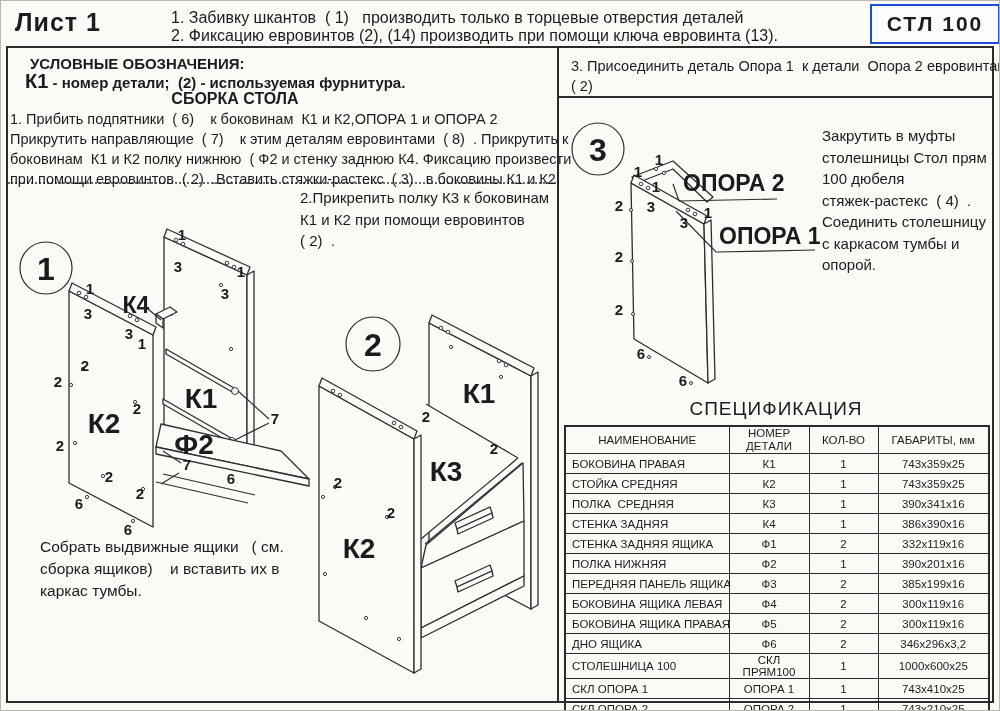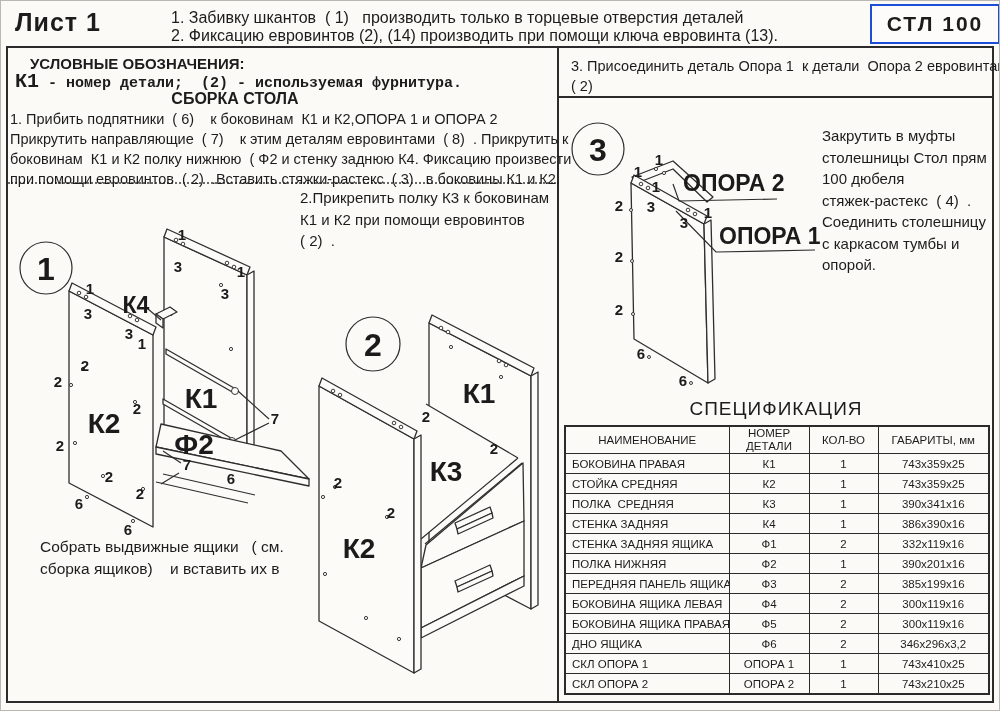--- a/index.html
+++ b/index.html
@@ -10,21 +10,21 @@
   .ln{white-space:pre;}
   #sheet-title{left:14px;top:7px;font-size:25px;font-weight:bold;letter-spacing:1px;}
   #header-notes{left:170px;top:8px;font-size:16px;line-height:18px;}
   #product-code{left:869px;top:3px;width:126px;height:36px;border:2px solid #1d4ed8;
         background:#fdfcfa;display:flex;align-items:center;justify-content:center;
         font-size:21px;font-weight:bold;letter-spacing:2px;}
   #main-frame{left:5px;top:45px;width:988px;height:657px;border:2px solid #2b2b2b;box-sizing:border-box;}
   #column-divider{left:556px;top:45px;width:2px;height:657px;background:#2b2b2b;}
   #legend-block{left:7px;top:47px;width:548px;height:136px;border-bottom:2px dotted #6a6a6a;box-sizing:border-box;}
   #legend-title{left:29px;top:54px;font-size:15px;font-weight:bold;}
-  #legend-part{left:14px;top:69px;font-size:15px;font-weight:bold;font-family:Liberation Mono, monospace;}
+  #legend-part{left:24px;top:69px;font-size:15px;font-weight:bold;}
   #legend-part .big{font-size:20px;}
   #assembly-title{left:8px;top:89px;width:452px;text-align:center;font-size:16px;font-weight:bold;}
   #step1{left:9px;top:108px;font-size:14.5px;line-height:20px;}
   #step2{left:299px;top:186px;font-size:15px;line-height:21.5px;}
   #drawer-note{left:39px;top:535px;font-size:15.5px;line-height:22px;}
   #step3-box{left:558px;top:47px;width:435px;height:50px;border-bottom:2px solid #2b2b2b;box-sizing:border-box;}
   #step3{left:570px;top:55px;font-size:14.5px;line-height:20px;}
   #tabletop-note{left:821px;top:124px;font-size:15px;line-height:21.5px;}
   #spec-title{left:660px;top:397px;width:230px;text-align:center;font-size:19px;font-weight:normal;letter-spacing:1px;}
   #spec-table{left:563px;top:424px;}
@@ -71,20 +71,21 @@
     <div class="ln">при помощи евровинтов  ( 2)  .Вставить стяжки-растекс  ( 3)   в боковины К1 и К2.</div>
   </div>
   <div id="step2" class="abs">
     <div class="ln">2.Прикрепить полку К3 к боковинам</div>
     <div class="ln">К1 и К2 при помощи евровинтов</div>
     <div class="ln">( 2)  .</div>
   </div>
   <div id="drawer-note" class="abs">
     <div class="ln">Собрать выдвижные ящики   ( см.</div>
     <div class="ln">сборка ящиков)    и вставить их в</div>
+    <div class="ln">каркас тумбы.</div>
   </div>
 
   <svg class="abs" style="left:10px;top:226px" width="300" height="320" viewBox="0 0 300 320">
     <circle class="wire" cx="35" cy="41" r="26" stroke-width="1.6"></circle>
     <text class="circnum" x="35" y="53">1</text>
 
     <g>
       <path class="shape" d="M153,10 L236,48 L236,243 L153,205 Z"></path>
       <path class="shape" d="M153,10 L156,2 L239,40 L236,48 Z"></path>
       <path class="shape" d="M236,48 L243,44 L243,239 L236,243 Z"></path>
@@ -340,20 +341,26 @@
             <td class="c">2</td>
             <td class="c">300x119x16</td>
           </tr>
       <tr>
             <td class="l">ДНО ЯЩИКА</td>
             <td class="c">Ф6</td>
             <td class="c">2</td>
             <td class="c">346x296x3,2</td>
           </tr>
       <tr>
+            <td class="l">СТОЛЕШНИЦА 100</td>
+            <td class="c">СКЛ ПРЯМ100</td>
+            <td class="c">1</td>
+            <td class="c">1000x600x25</td>
+          </tr>
+      <tr>
             <td class="l">СКЛ ОПОРА 1</td>
             <td class="c">ОПОРА 1</td>
             <td class="c">1</td>
             <td class="c">743x410x25</td>
           </tr>
       <tr>
             <td class="l">СКЛ ОПОРА 2</td>
             <td class="c">ОПОРА 2</td>
             <td class="c">1</td>
             <td class="c">743x210x25</td>

